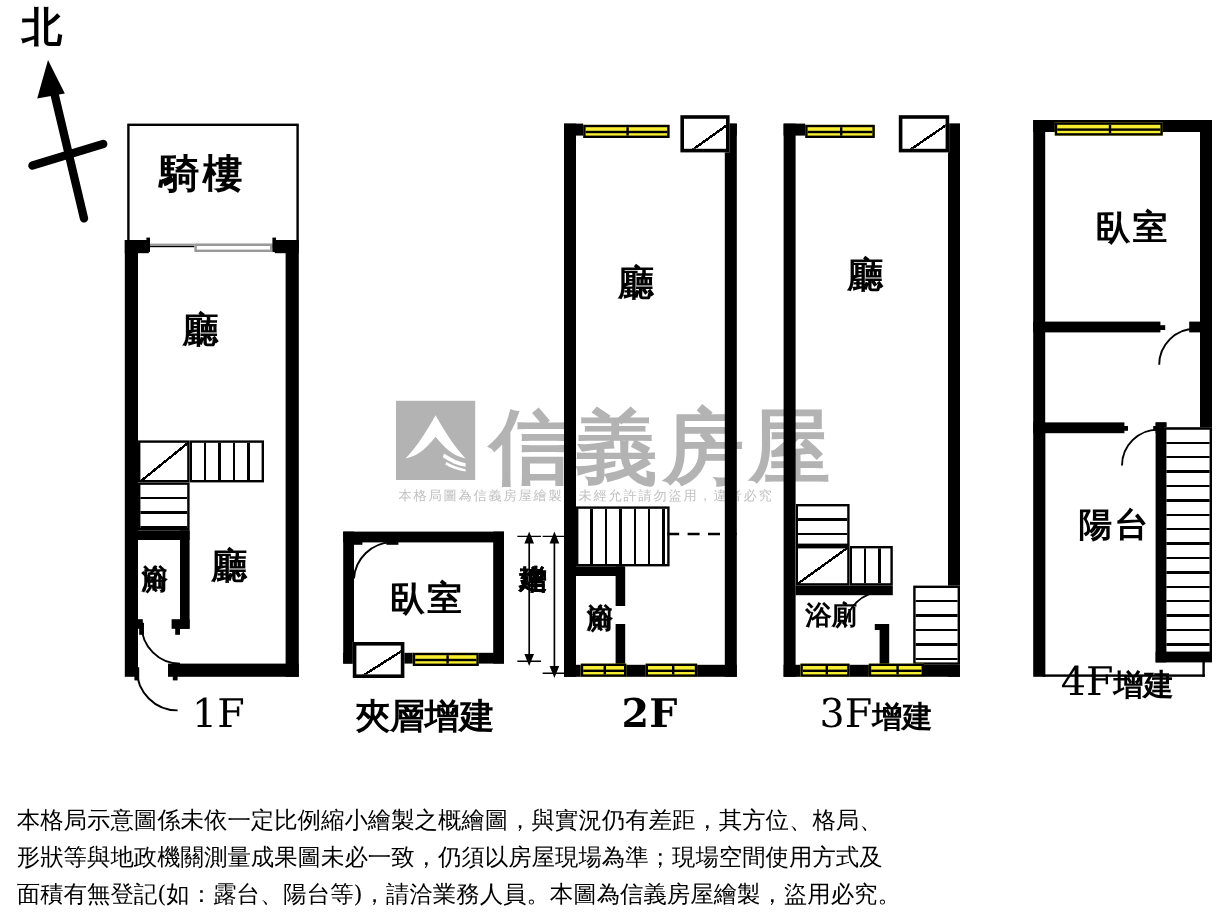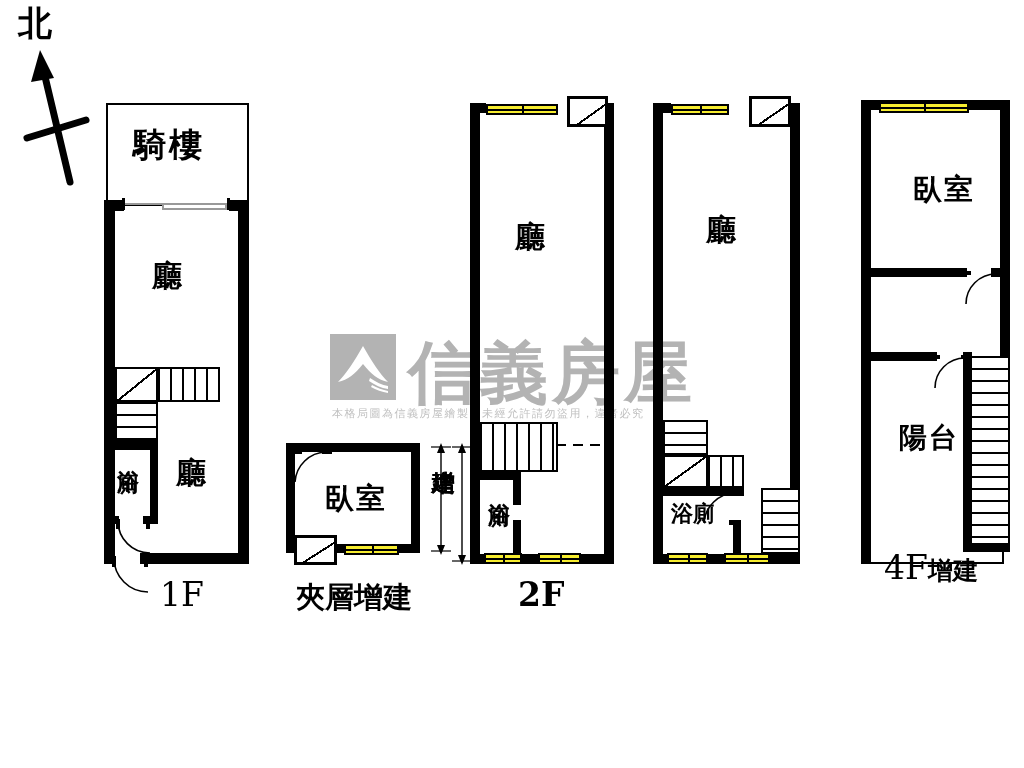--- a/index.html
+++ b/index.html
@@ -307,20 +307,23 @@
 
     <div class="stair h-treads" style="left:761px;top:488px;width:39px;height:66px;"></div>
 
     <div class="win h" style="left:667px;top:553px;width:41px;">
       <div class="winsplit" style="left:19px;"></div>
     </div>
     <div class="win h" style="left:724px;top:553px;width:46px;">
       <div class="winsplit" style="left:21px;"></div>
     </div>
 
+    <div class="floorlabel" style="left:683px;top:575px;">
+      <span class="big">3F</span><span class="small">增建</span>
+    </div>
   </div>
 
   <div class="abs" style="left:0;top:0;width:200px;height:620px;">
 
     <div class="wall" style="left:861px;top:100px;width:10px;height:464px;"></div>
     <div class="wall" style="left:1000px;top:100px;width:10px;height:300px;"></div>
     <div class="wall" style="left:861px;top:100px;width:149px;height:10px;"></div>
 
     <div class="abs" style="left:869px;top:355px;width:135px;height:209px;border-left:2px solid #000;border-bottom:2px solid #000;border-right:2px solid #000;box-sizing:border-box;"></div>
 
@@ -354,14 +357,19 @@
     <div class="stair h-treads" style="left:970px;top:356px;width:40px;height:192px;"></div>
     <div class="wall" style="left:963px;top:543px;width:47px;height:9px;"></div>
 
     <div class="rlabel" style="left:899px;top:424px;font-size:28px;letter-spacing:2px;">陽台</div>
 
     <div class="floorlabel" style="left:884px;top:548px;">
       <span class="big">4F</span><span class="small">增建</span>
     </div>
   </div>
 
+  <div id="disclaimer">
+    <div>本格局示意圖係未依一定比例縮小繪製之概繪圖，與實況仍有差距，其方位、格局、</div>
+    <div>形狀等與地政機關測量成果圖未必一致，仍須以房屋現場為準；現場空間使用方式及</div>
+    <div>面積有無登記(如：露台、陽台等)，請洽業務人員。本圖為信義房屋繪製，盜用必究。</div>
+  </div>
 
 </div>
 
 </body></html>

